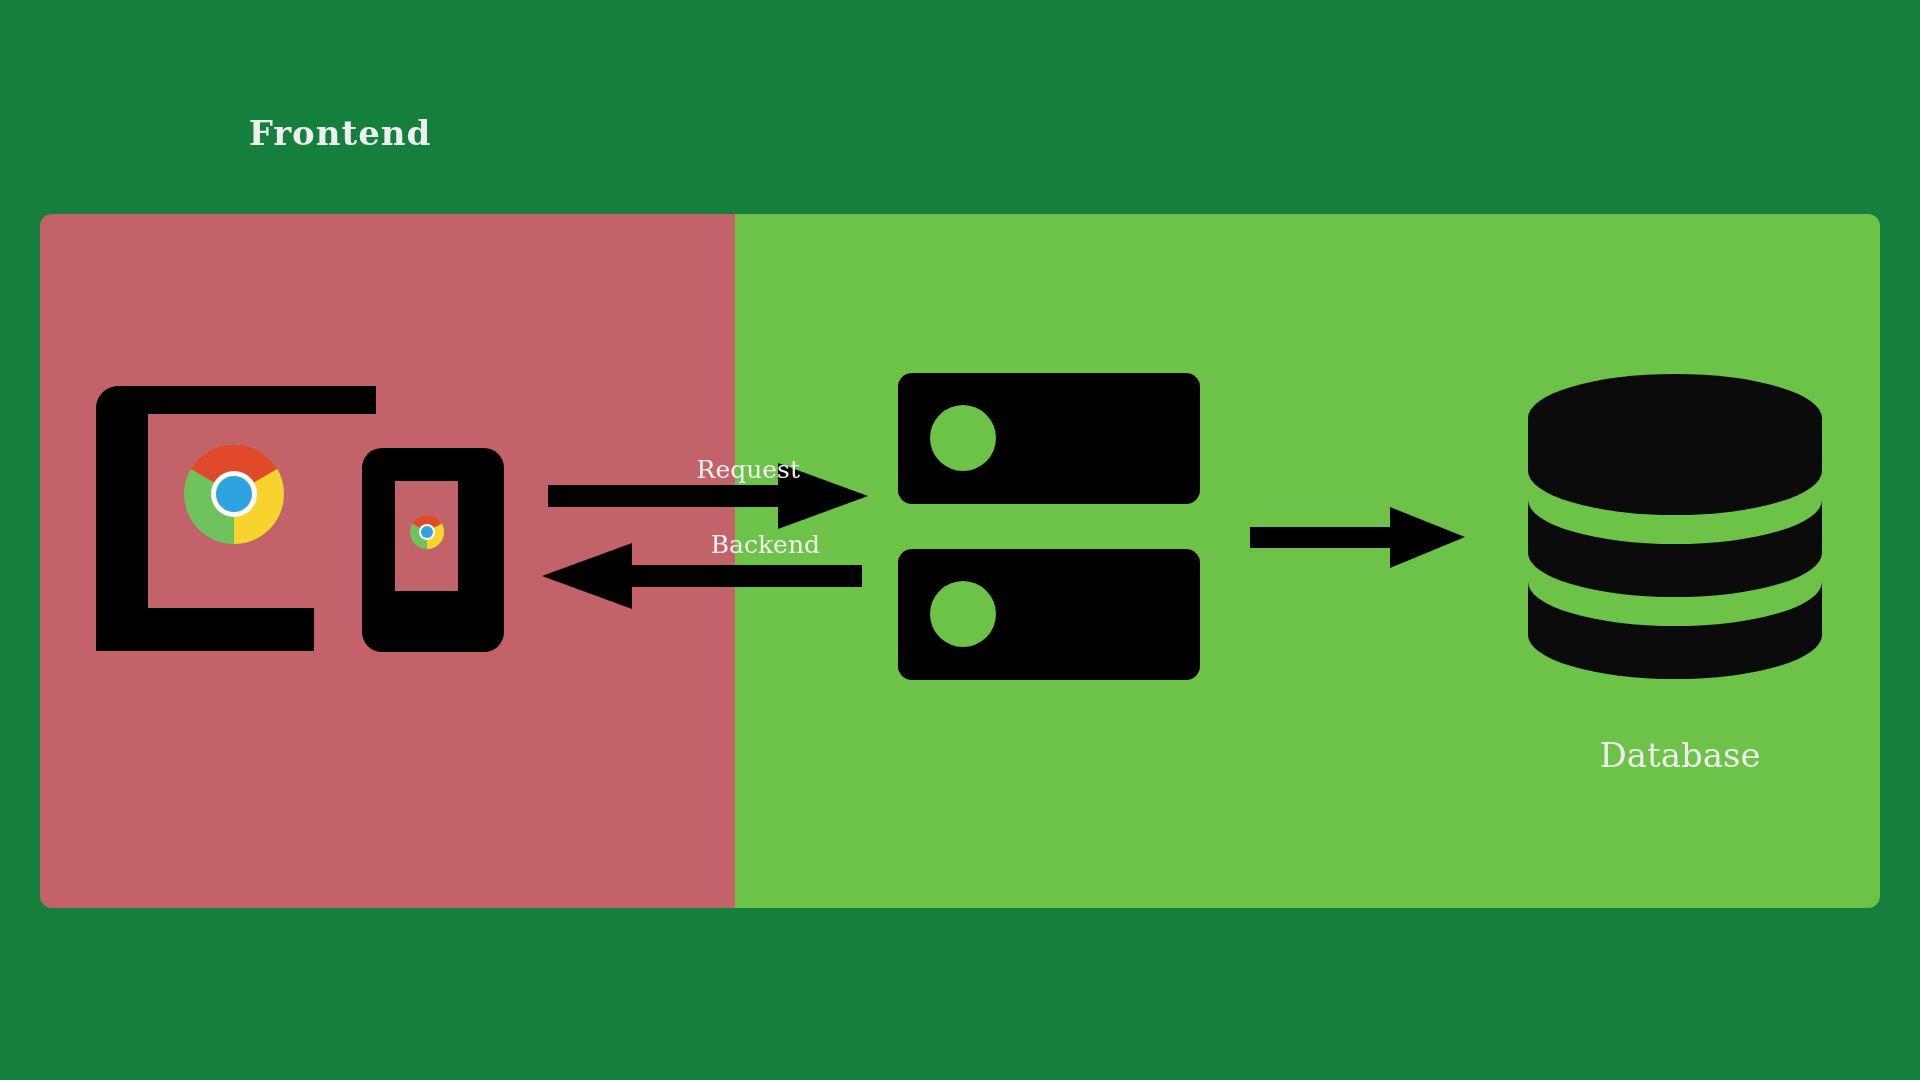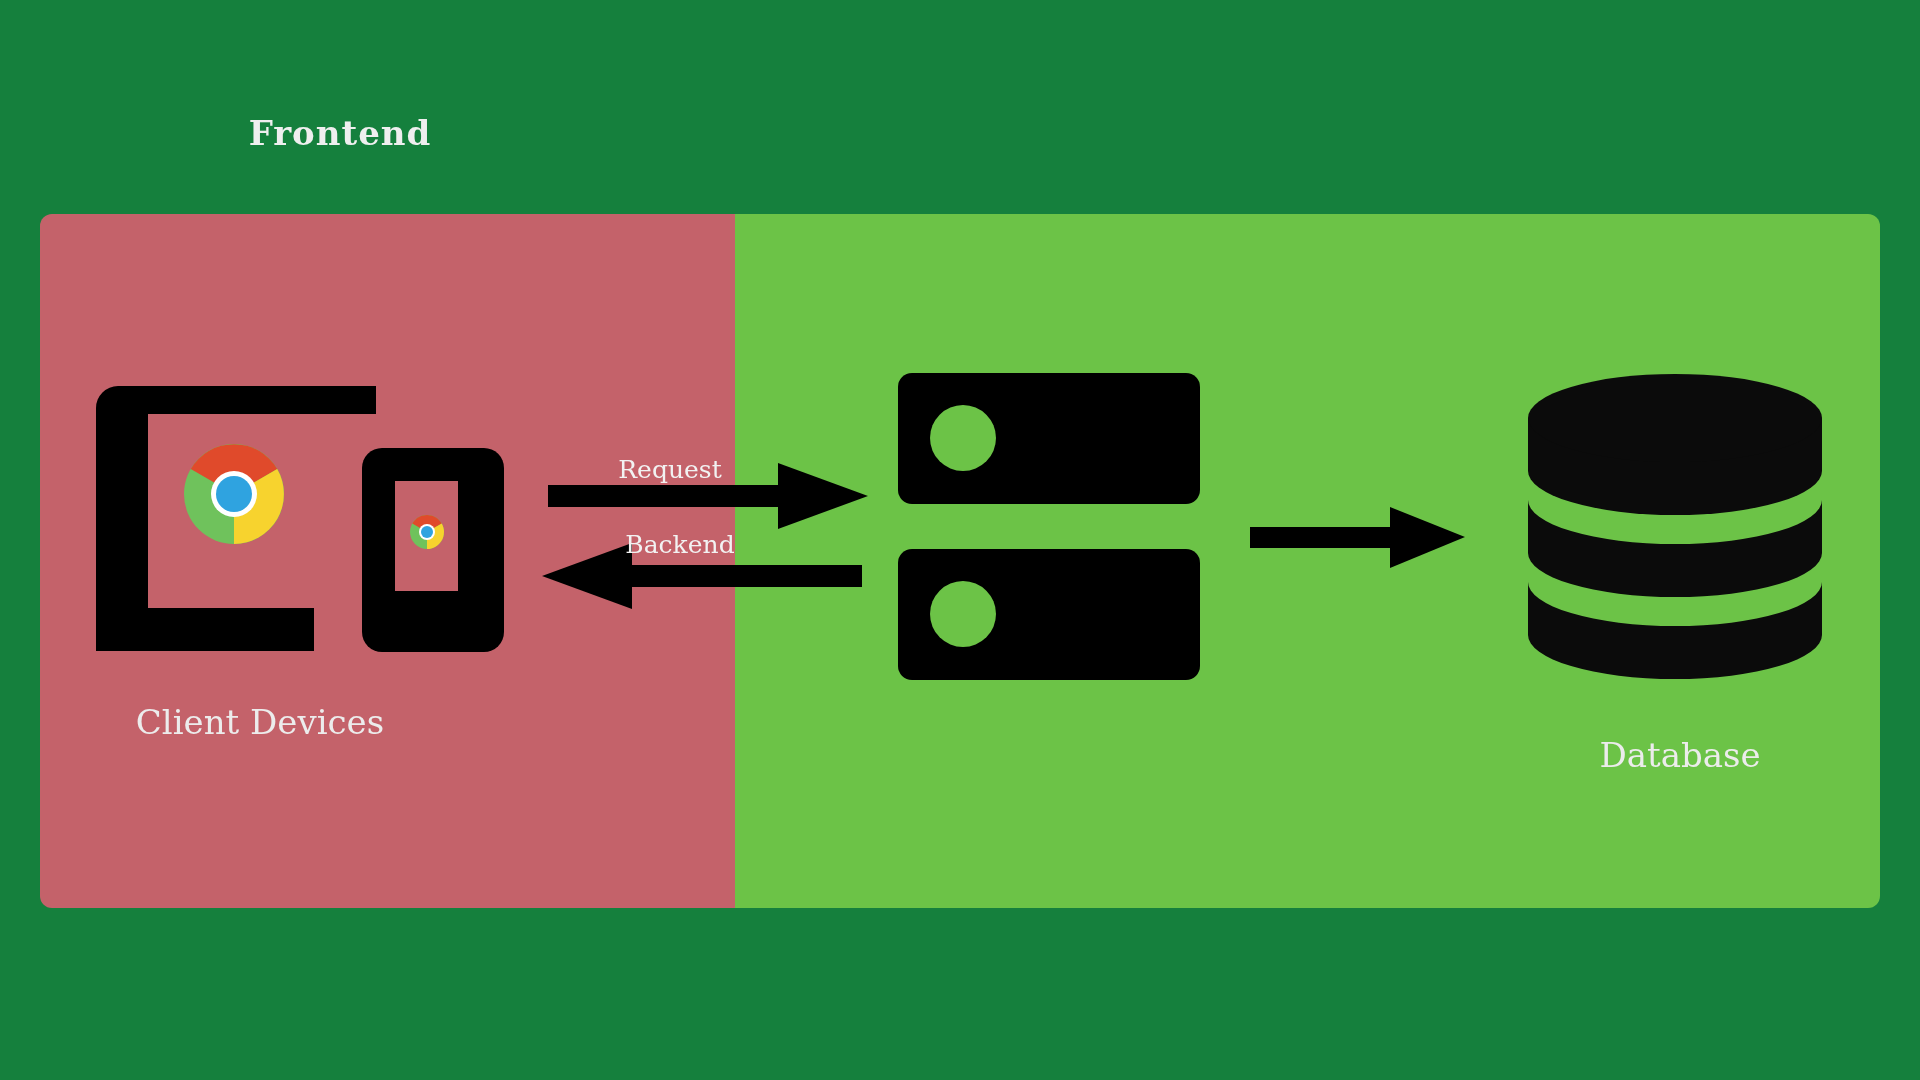--- a/index.html
+++ b/index.html
@@ -108,21 +108,21 @@
   #arrow-response { left: 542px; top: 535px; width: 320px; height: 82px; }
   #arrow-db       { left: 1250px; top: 500px; width: 215px; height: 75px; }
 
   
   .flow-label {
     position: absolute;
     font-family: "DejaVu Serif", "Liberation Serif", serif;
     font-size: 25px;
     color: #f2f2f2;
     white-space: nowrap;
-    text-align: center;
+    text-align: right;
   }
   #label-request  { left: 540px; top: 455px; width: 260px; }
   #label-response { left: 540px; top: 530px; width: 280px; }
 </style>
 </head>
 <body>
 
 <div id="stage">
 
   <div class="section-title" id="title-frontend">Frontend</div>
@@ -199,18 +199,17 @@
 
   <svg class="arrow-svg" id="arrow-db" viewBox="0 0 215 75">
     <rect x="0" y="27" width="150" height="21" fill="#000000"></rect>
     <polygon points="140,7 140,68 215,37" fill="#000000"></polygon>
   </svg>
 
   <div class="flow-label" id="label-request">Request</div>
 
   <div class="flow-label" id="label-response">Backend</div>
 
-  <div class="node-label" id="label-client">Client Devices</div>
 
 
   <div class="node-label" id="label-database">Database</div>
 
 </div>
 
 </body></html>

